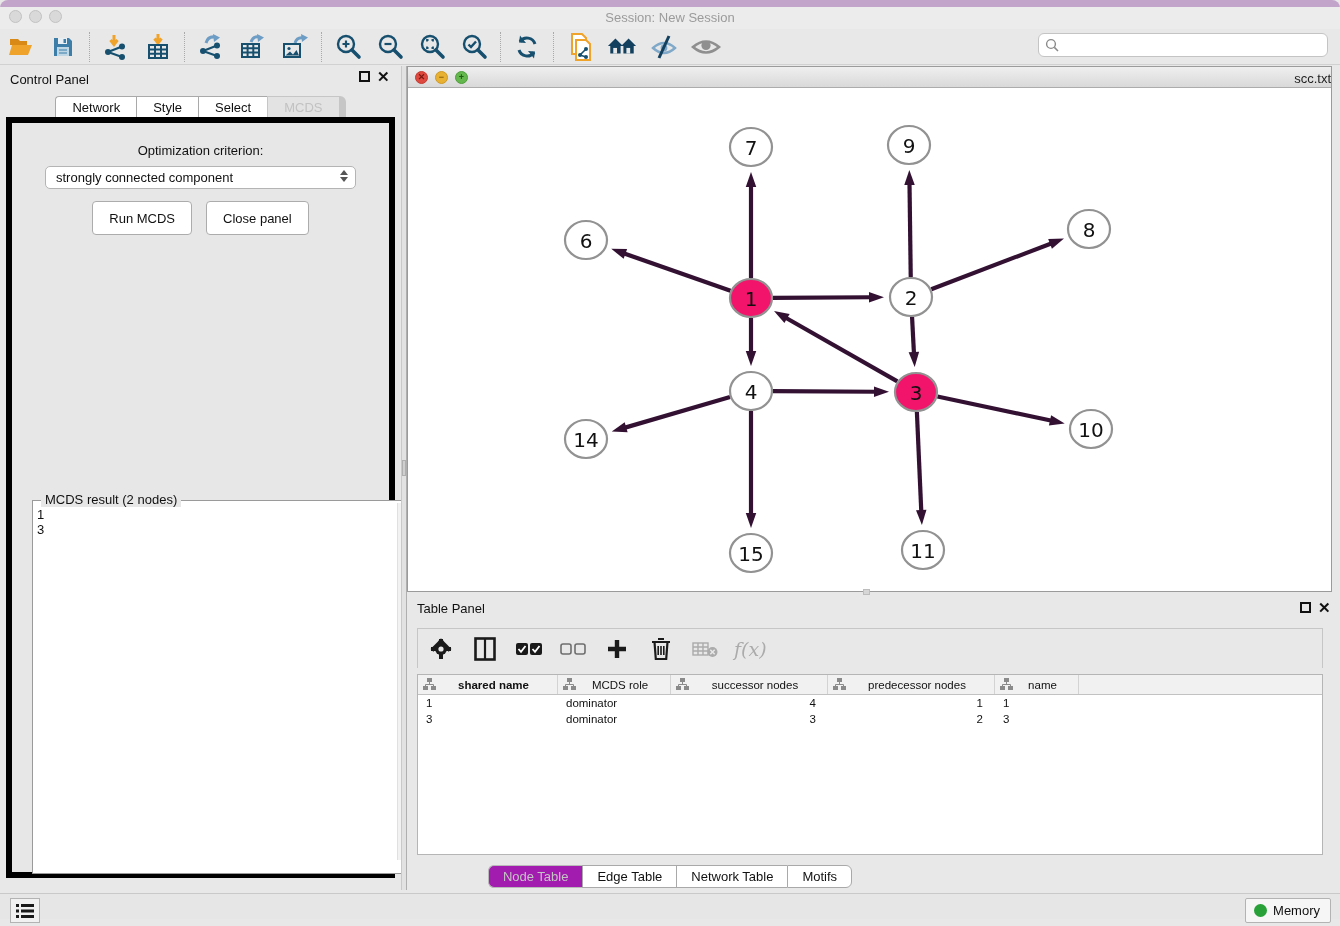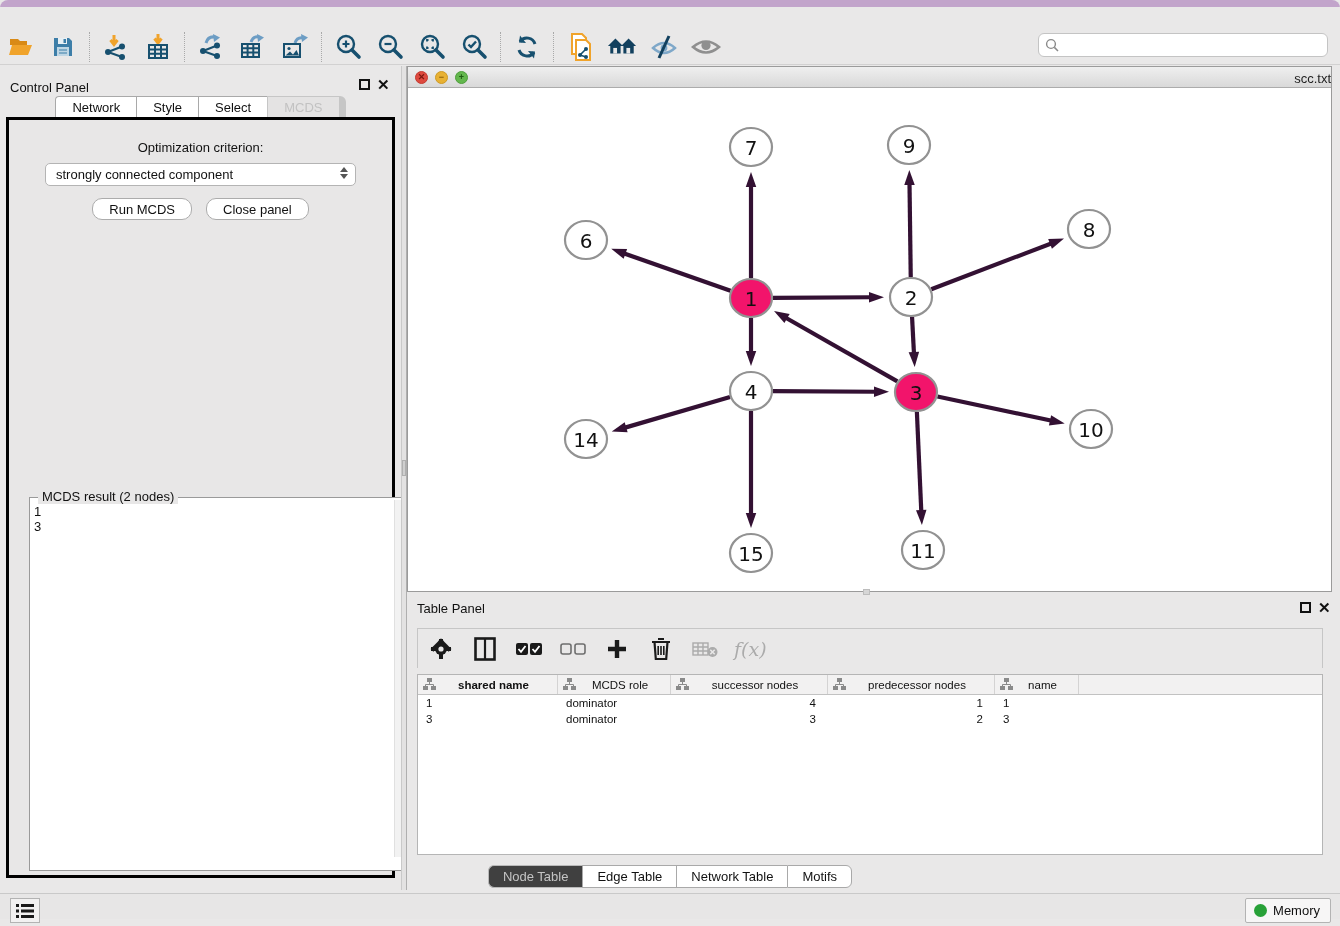--- a/index.html
+++ b/index.html
@@ -15,39 +15,39 @@
 
   
   .toolbar { position:absolute; left:0; top:29px; width:1340px; height:36px; background:#E9E8E8; border-bottom:1px solid #D2D1D1; display:flex; align-items:center; }
   .tbi { width:30px; height:30px; display:flex; align-items:center; justify-content:center; margin:0 6px; cursor:default; }
   .tbi svg { display:block; }
   .tsep { width:1px; height:30px; margin:0 5px; border-left:1px dotted #A9A9A9; }
   .search-wrap { position:absolute; right:12px; top:4px; width:290px; height:24px; background:#fff; border:1px solid #C4C4C4; border-radius:6px; display:flex; align-items:center; padding-left:6px; }
   .search-wrap input { border:none; outline:none; flex:1; font-size:12px; background:transparent; height:20px; }
 
   
-  .cp-header { position:absolute; left:0; top:66px; width:401px; height:26px;margin-top:8px; }
+  .cp-header { position:absolute; left:0; top:66px; width:401px; height:26px; }
   .cp-title { position:absolute; left:10px; top:6px; font-size:13px; color:#111; }
   .panel-btns { position:absolute; top:5px; display:flex; gap:7px; align-items:center; }
   .float-btn { width:11px; height:11px; border:2px solid #111; background:transparent; }
   .close-x { font-size:15px; font-weight:900; color:#111; line-height:11px; }
   .cp-tabs { position:absolute; left:0; top:96px; width:401px; display:flex; justify-content:center; }
   .cp-tab { font-size:13px; padding:3px 16px; background:#fff; border:1px solid #A9A9A9; border-right:none; color:#111; cursor:default; }
   .cp-tab:first-child { border-radius:4px 0 0 0; }
   .cp-tab:last-child { border-right:7px solid #000000; border-radius:0 6px 0 0; }
   .cp-tab.active { background:#E4E3E3; color:#C2C2C2; border-color:#C6C6C6; }
-  .cp-body { position:absolute; left:6px; top:117px; width:389px; height:761px; border:3px solid #000000; background:#E8E7E7; }
+  .cp-body { position:absolute; left:6px; top:117px; width:389px; height:761px; border:6px solid #000000; background:#E8E7E7; }
   .opt-label { margin-top:20px; text-align:center; font-size:13px; color:#111; }
   .crit-select { position:relative; margin:8px auto 0 auto; width:311px; height:23px; background:#fff; border:1px solid #B4B4B4; border-radius:5px; font-size:13px; color:#111; display:flex; align-items:center; padding-left:10px; }
   .spin { position:absolute; right:7px; top:3px; display:flex; flex-direction:column; gap:2px; }
   .spin i { width:0; height:0; border-left:4px solid transparent; border-right:4px solid transparent; }
   .spin .up { border-bottom:5px solid #555; }
   .spin .dn { border-top:5px solid #555; }
   .cp-buttons { margin-top:12px; display:flex; justify-content:center; gap:14px; }
-  .btn { height:22px; padding:4px 16px; background:#fff; border:1px solid #ACACAC; border-radius:10px; font-size:13px; color:#111; display:flex; align-items:center; cursor:default; }
+  .btn { height:22px; padding:16px 16px; background:#fff; border:1px solid #ACACAC; border-radius:4px; font-size:13px; color:#111; display:flex; align-items:center; cursor:default; }
   .result-group { position:absolute; left:6px; top:377px; width:375px; height:374px; border:1px solid #9A9A9A; background:#fff;margin-left:14px; }
   .result-label { position:absolute; left:8px; top:-9px; background:#E8E7E7; padding:0 4px; font-size:13px; color:#111; }
   .result-text { position:absolute; left:4px; top:6px; right:12px; bottom:4px; font-size:13px; color:#111; white-space:pre; overflow:hidden; }
   .result-scroll { position:absolute; right:2px; top:2px; width:7px; height:96%; background:#F2F2F2; border-left:1px solid #E0E0E0; }
 
   
   .vsplit { position:absolute; left:401px; top:66px; width:6px; height:824px; background:#E3E2E2; border-left:1px solid #C9C9C9; border-right:1px solid #AFAFAF; }
   .vsplit-handle { position:absolute; left:0px; top:394px; width:4px; height:16px; background:#CFCFCF; border:1px solid #B0B0B0; }
 
   
@@ -67,34 +67,40 @@
   .tablebox { position:absolute; left:417px; top:674px; width:906px; height:181px; border:1px solid #B5B5B5; background:#fff; }
   .thead { display:flex; height:20px; background:#F2F1F1; border-bottom:1px solid #C2C2C2; }
   .th { display:flex; align-items:center; border-right:1px solid #D4D3D3; padding-left:5px; }
   .th .th-label { flex:1; text-align:center; font-size:11.5px; color:#111; padding-right:6px; }
   .tr { display:flex; height:16px; }
   .td { font-size:11.5px; color:#111; line-height:16px; overflow:hidden; }
   .bt-tabs { position:absolute; left:0; top:865px; width:1340px; display:flex; justify-content:center; }
   .bt-tab { font-size:13px; padding:3px 14px; background:#fff; border:1px solid #A9A9A9; border-right:none; color:#111; cursor:default; }
   .bt-tab:first-child { border-radius:6px 0 0 6px; }
   .bt-tab:last-child { border-right:1px solid #A9A9A9; border-radius:0 6px 6px 0; }
-  .bt-tab.active { background:#404040; color:#C4C4C4; border-color:#B9B9B9; }
+  .bt-tab.active { background:#a21caf; color:#C4C4C4; border-color:#B9B9B9; }
 
   
   .statusbar { position:absolute; left:0; top:893px; width:1340px; height:26px; background:#E7E6E6; border-top:1px solid #C9C9C9; }
   .sb-left-btn { position:absolute; left:10px; top:4px; width:30px; height:25px; background:#F2F1F1; border:1px solid #B3B3B3; display:flex; align-items:center; justify-content:center; }
   .memory-btn { position:absolute; right:9px; top:4px; height:25px; padding:0 10px 0 8px; background:#F7F6F6; border:1px solid #B3B3B3; border-radius:2px; display:flex; align-items:center; gap:6px; font-size:13px; color:#111; }
   .mem-dot { width:13px; height:13px; border-radius:50%; background:#28A138; }
 </style>
 </head>
 <body>
 
 <div class="app">
 
   <div class="top-strip"></div>
+  <div class="titlebar">
+    <div class="tl" style="left:9px"></div>
+    <div class="tl" style="left:29px"></div>
+    <div class="tl" style="left:49px"></div>
+    <div class="titlebar-text">Session: New Session</div>
+  </div>
 
   <div class="toolbar">
     <div class="tbi">
       <svg width="26" height="24" viewBox="0 0 26 24">
           <path d="M2 4 h8 l2 2 h7 v4 H2 z" fill="#D98A16"></path>
           <path d="M4 10 h20 l-4 10 H1 z" fill="#F0A32B"></path>
         </svg>
     </div>
     <div class="tbi">
       <svg width="24" height="24" viewBox="0 0 24 24">

